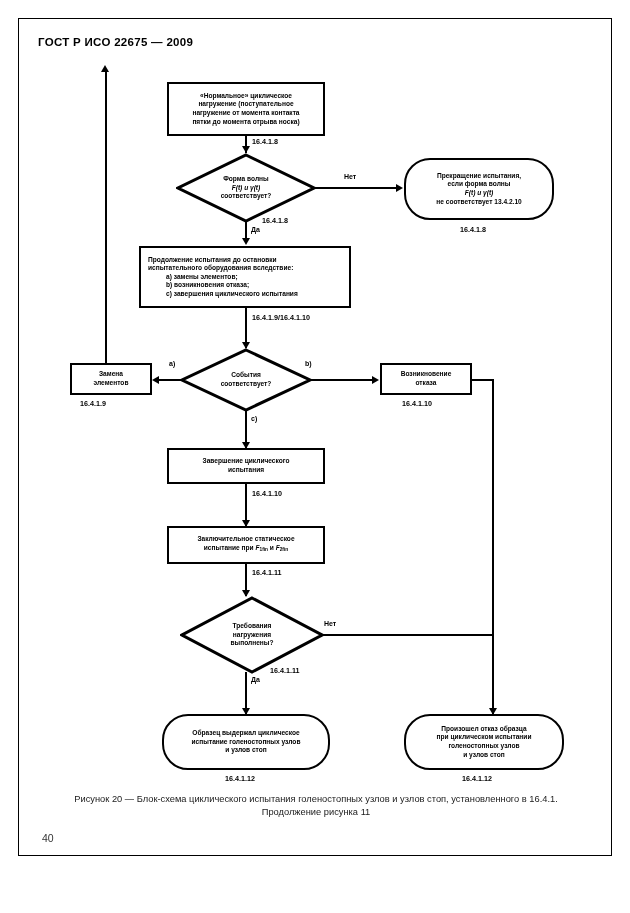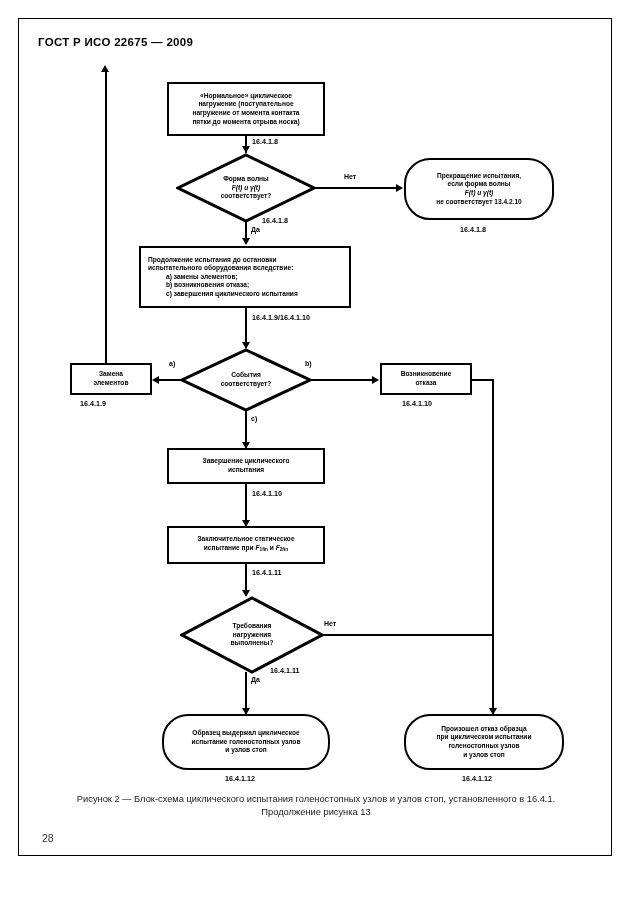--- a/index.html
+++ b/index.html
@@ -330,19 +330,19 @@
         <span class="nodetext">при циклическом испытании</span>
         <span class="nodetext">голеностопных узлов</span>
         <span class="nodetext">и узлов стоп</span>
       </div>
     </div>
     <div class="ref" style="left:462px; top:774px;">16.4.1.12</div>
 
   </div>
 
   <div id="caption">
-    <span class="line1">Рисунок 2 — Блок-схема  циклического испытания голеностопных узлов и узлов стоп, установленного в  16.4.1.</span>
-    <span class="line2">Продолжение    рисунка 13</span>
+    <span class="line1">Рисунок 20 — Блок-схема  циклического испытания голеностопных узлов и узлов стоп, установленного в  16.4.1.</span>
+    <span class="line2">Продолжение    рисунка 11</span>
   </div>
 
-  <div id="page-number">28</div>
+  <div id="page-number">40</div>
 
 </div>
 
 </body></html>

